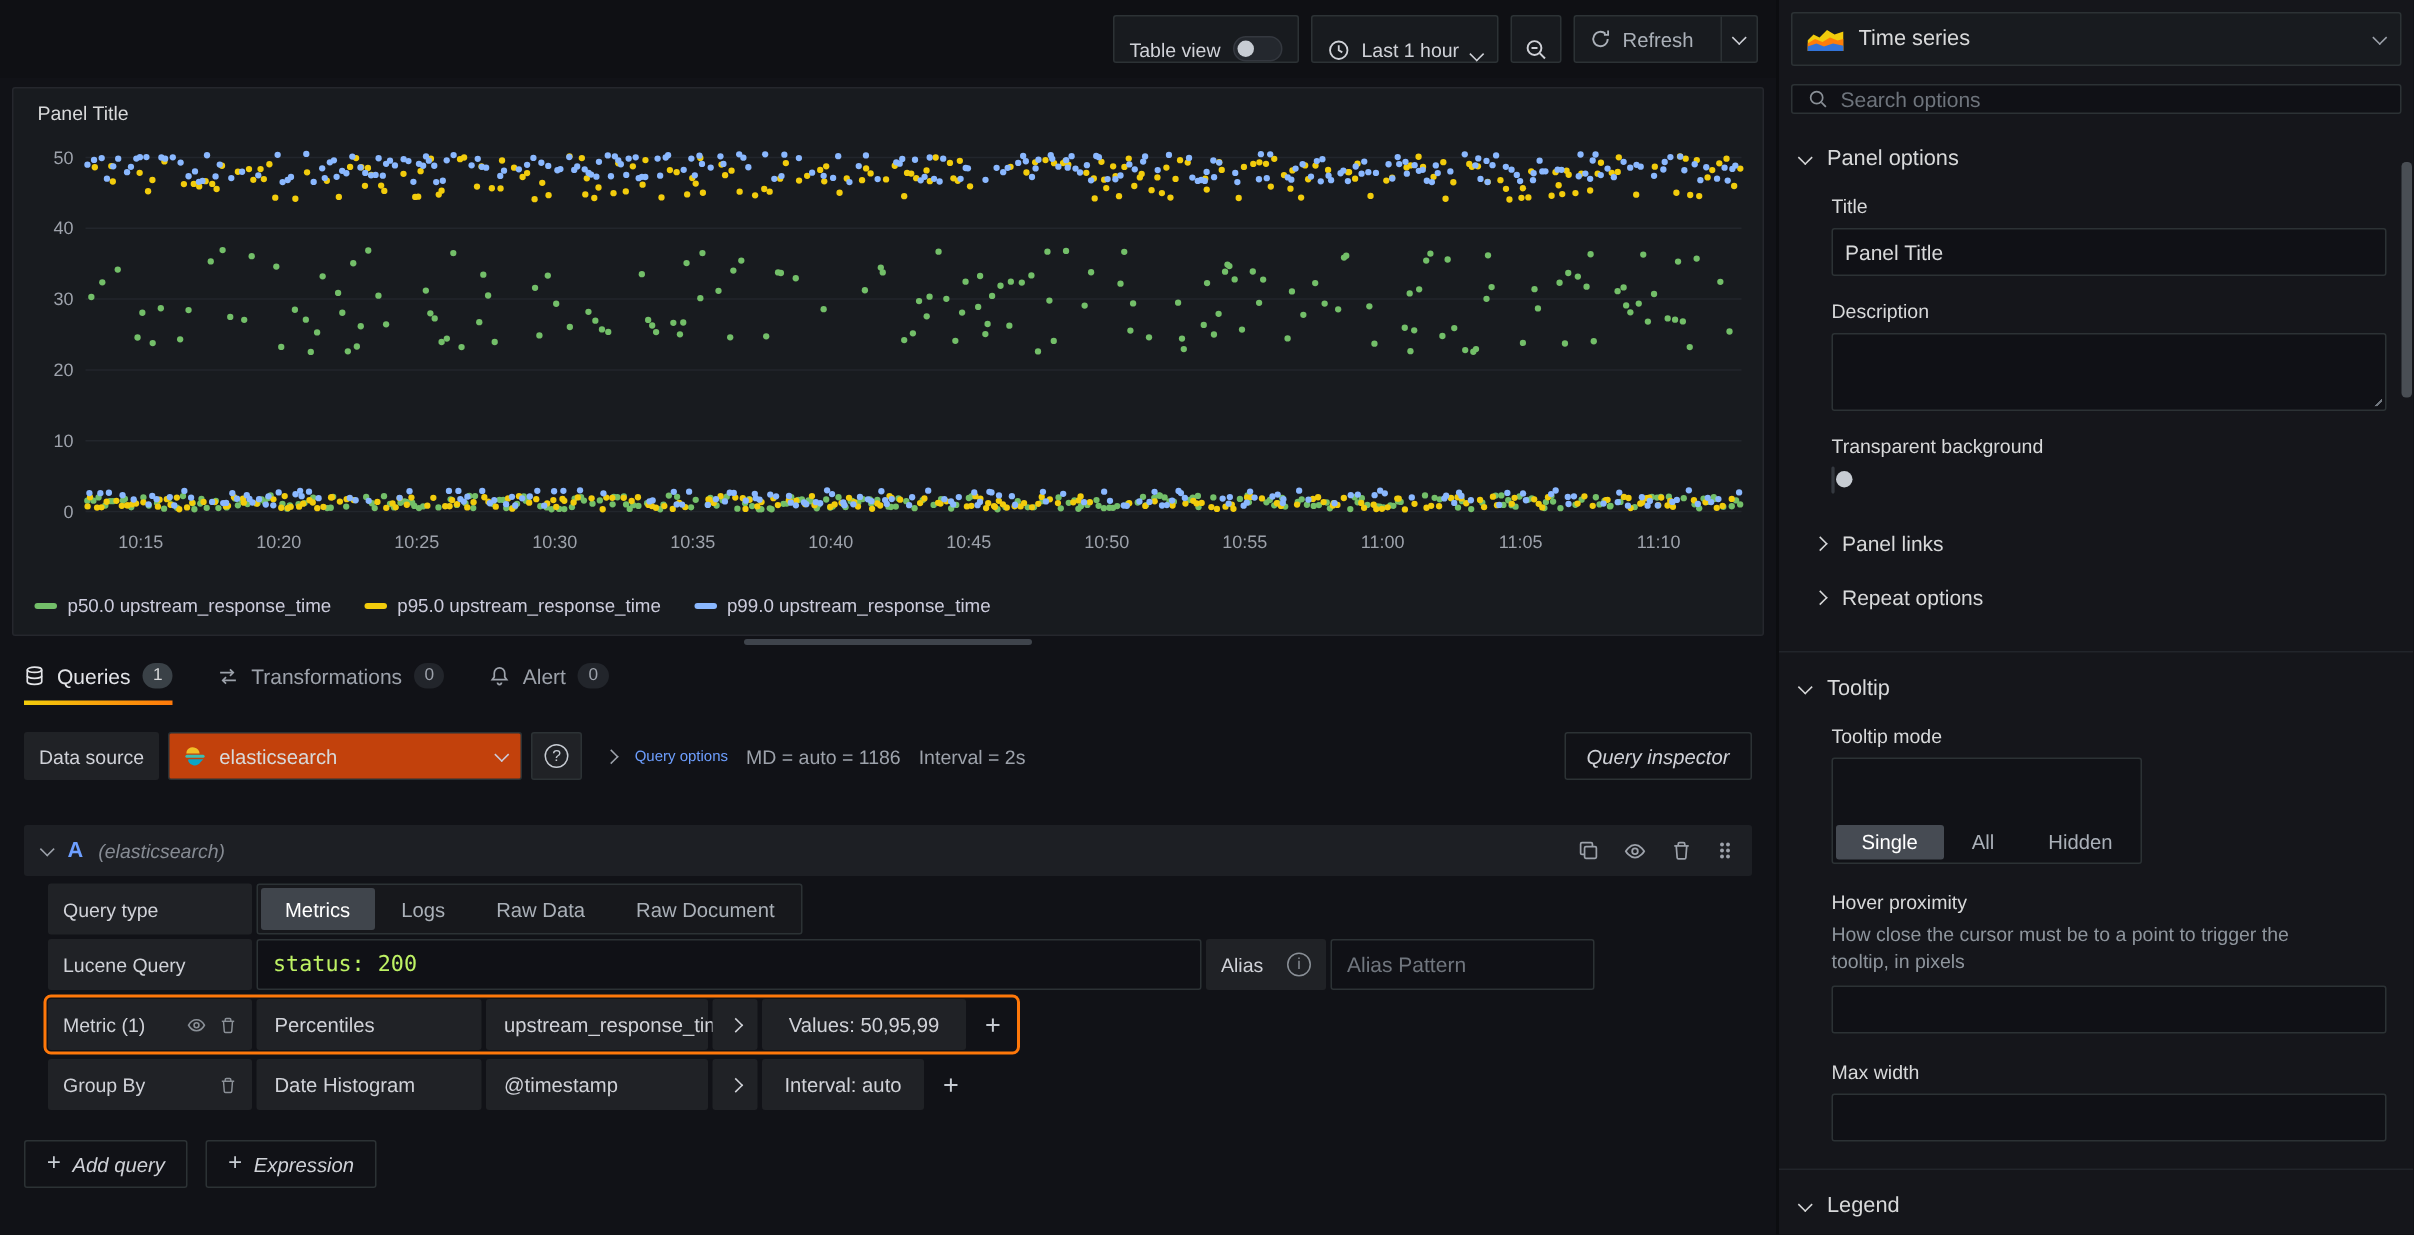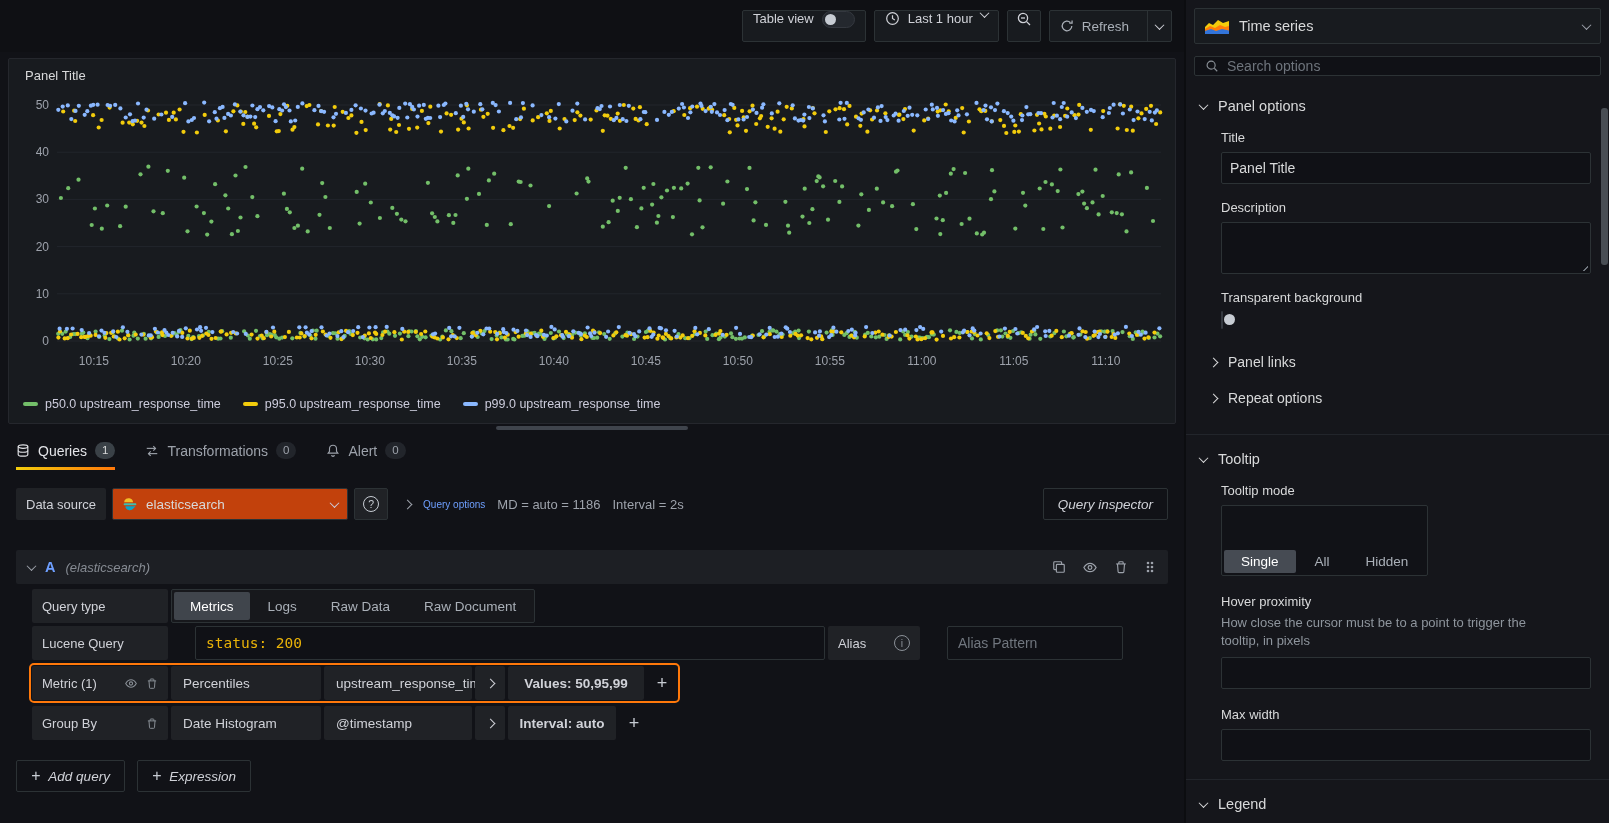--- a/index.html
+++ b/index.html
@@ -9,21 +9,21 @@
     color:#ccccdc;
     font-family:"Liberation Sans", sans-serif;
     font-size:14px;
   }
   .layout { display:flex; height:100%; }
   .main { width:1184px; display:flex; flex-direction:column; }
   .sidebar { flex:1; position:relative; background:#15161b; border-left:2px solid #0c0d10; overflow:hidden; }
 
   
   .topbar { height:52px; display:flex; align-items:center; justify-content:flex-end; gap:8px; padding-right:12px; background:#0f1014; }
-  .tb-box { height:32px; background:#181b1f; border:1px solid #2c3235; border-radius:2px; display:flex; align-items:flex-start; gap:8px; padding:0 10px; font-size:13px; font-weight:500; color:#d0d2d8; cursor:pointer; }
+  .tb-box { height:32px; background:#181b1f; border:1px solid #2c3235; border-radius:2px; display:flex; align-items:flex-end; gap:8px; padding:0 10px; font-size:13px; font-weight:500; color:#d0d2d8; cursor:pointer; }
   .tb-square { width:34px; justify-content:center; padding:0; }
   .tb-refresh { padding:0; }
   .tb-refresh .seg { display:flex; align-items:center; gap:8px; padding:0 10px; height:100%; }
   .tb-refresh .seg2 { border-left:1px solid #2c3235; padding:0 8px; display:flex; align-items:center; height:100%; }
 
   .chev { display:inline-block; width:7px; height:7px; border-right:1.5px solid currentColor; border-bottom:1.5px solid currentColor; }
   .chev-down { transform:rotate(45deg) translate(-1px,-1px); }
   .chev-right { transform:rotate(-45deg); }
 
   .toggle { width:33px; height:17px; border-radius:9px; position:relative; background:#24282e; border:1px solid #34383f; flex:none; cursor:pointer; }
@@ -72,31 +72,31 @@
   .ref-icons { margin-left:auto; display:flex; align-items:center; gap:16px; color:#9da2ab; }
   .ref-icons > * { cursor:pointer; }
 
   .qrows { margin-top:5px; display:flex; flex-direction:column; gap:3px; padding-left:16px; }
   .qrow { display:flex; gap:3px; height:34px; width:fit-content; }
   .qrow.highlight { outline:2px solid #ff780a; outline-offset:1px; border-radius:2px; margin:3px 0; }
   .flabel { width:136px; background:#202226; border-radius:2px; display:flex; align-items:center; gap:8px; padding:0 10px; font-size:13px; font-weight:500; color:#d0d2d8; }
   .flabel .sp { flex:1; }
   .flabel .micon { color:#8a9097; display:flex; cursor:pointer; }
   .fcell { background:#202226; border-radius:2px; display:flex; align-items:center; padding:0 12px; font-size:13.5px; font-weight:500; color:#d0d2d8; cursor:pointer; }
-  .fcell.center { justify-content:center; padding:0;font-weight:bold; }
+  .fcell.center { justify-content:center; padding:0; }
   .plus-btn { width:30px; display:flex; align-items:center; justify-content:center; color:#c7ccd3; font-size:18px; background:transparent; border:none; cursor:pointer; font-family:inherit; }
 
   .seg-group { display:flex; background:#17181c; border:1px solid #2c3235; border-radius:2px; padding:2px; gap:2px; }
   .seg { display:flex; align-items:center; padding:0 16px; font-size:13.5px; font-weight:500; color:#aab0b8; border-radius:2px; cursor:pointer; }
   .seg.active { background:#40454c; color:#fff; }
 
-  .tinput { background:#101116; border:1px solid #2c3235; border-radius:2px; color:#eab308; padding:0 10px; font-size:14px; font-family:inherit; outline:none;margin-left:24px; }
+  .tinput { background:#101116; border:1px solid #2c3235; border-radius:2px; color:#bef264; padding:0 10px; font-size:14px; font-family:inherit; outline:none; }
   .tinput::placeholder { color:#70767e; }
   .lucene { width:630px; font-family:"DejaVu Sans Mono", monospace; font-size:14.5px; }
-  .alias-label { width:92px; justify-content:space-between; }
+  .alias-label { width:80px; justify-content:space-between; }
   .alias-input { width:176px; }
 
   .bottom-btns { display:flex; gap:12px; margin-top:20px; }
   .plus-sign { font-size:16px; color:#c7ccd3; }
 
   
   .sb-inner { padding:8px 8px 0; }
   .viz-picker { height:36px; background:#181b1f; border:1px solid #2c3235; border-radius:2px; display:flex; align-items:center; gap:10px; padding:0 10px; cursor:pointer; }
   .viz-picker .viz-name { flex:1; font-size:14.5px; font-weight:500; color:#d8d9da; }
   .search-box { margin-top:12px; height:20px; background:#101116; border:1px solid #2c3235; border-radius:2px; display:flex; align-items:center; gap:8px; padding:0 10px; color:#8a9097; }

